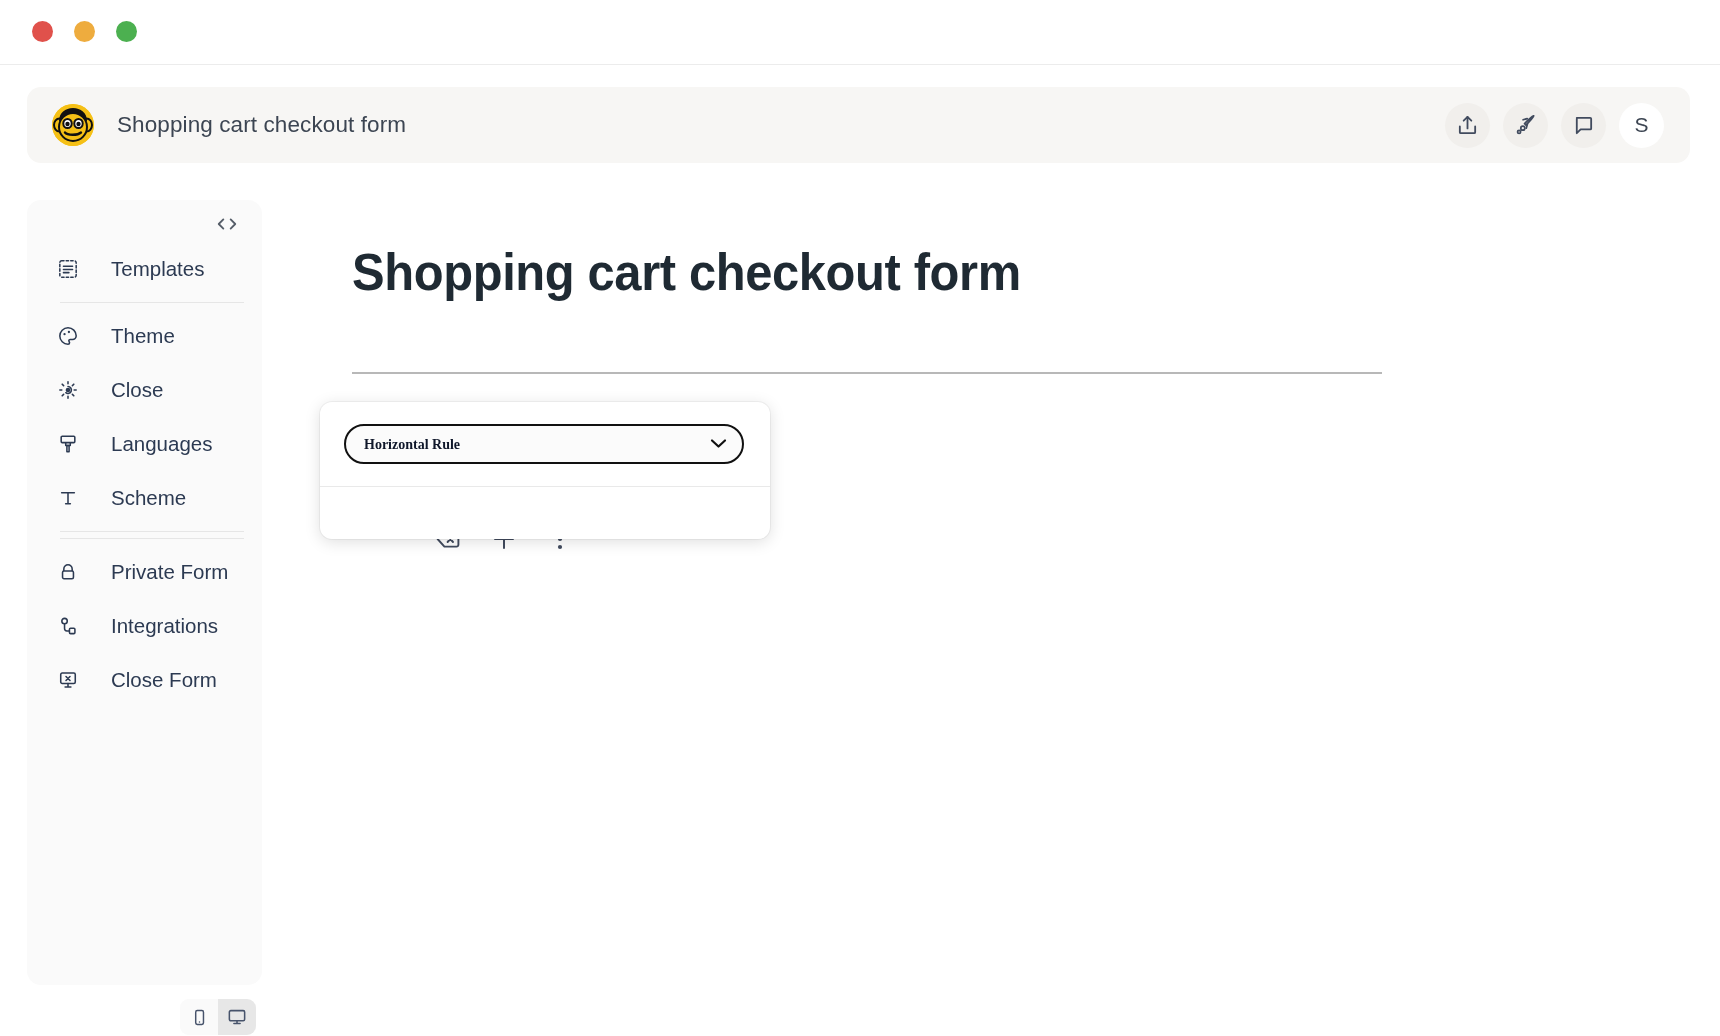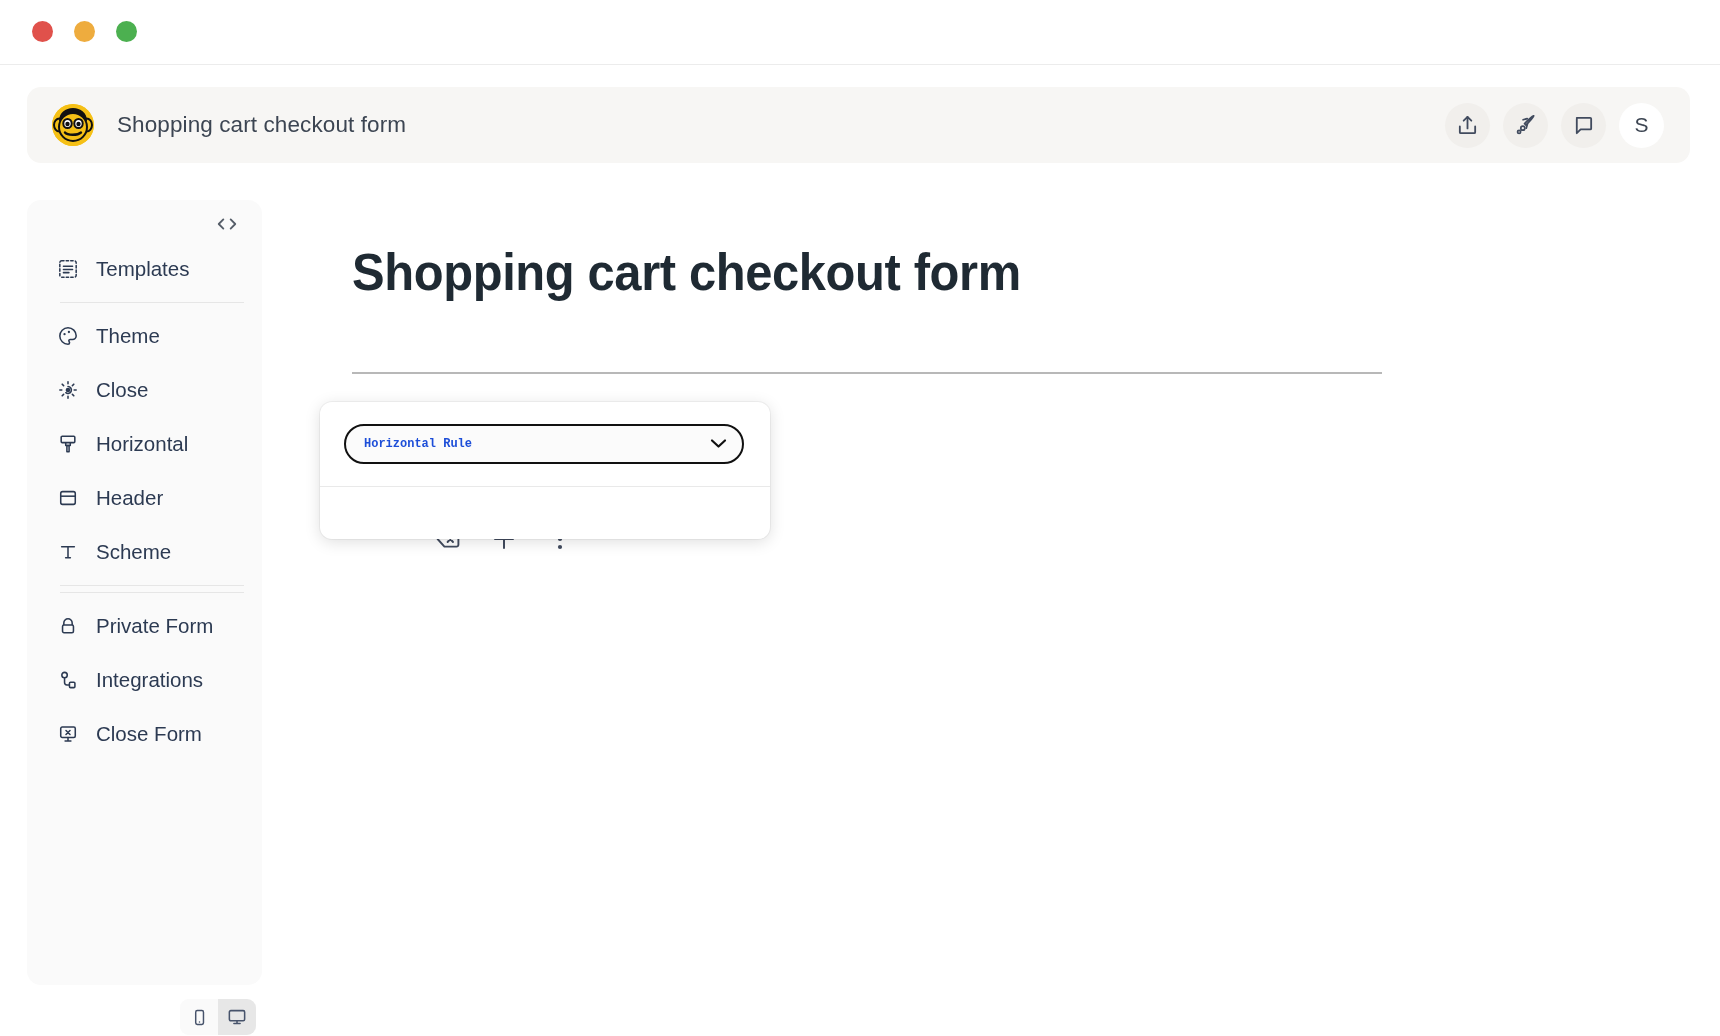--- a/index.html
+++ b/index.html
@@ -62,21 +62,21 @@
     padding: 0 0 18px 0;
   }
   .sidebar-top { height:42px; position:relative; }
   .code-toggle {
     position:absolute; right:22px; top:13px;
     width:26px; height:22px; display:flex; align-items:center; justify-content:center;
     color:#555d68; cursor:pointer;
   }
   .nav { padding:0 0 0 0; }
   .navitem {
-    display:flex; align-items:center; gap:17px;
+    display:flex; align-items:center; gap:32px;
     height:54px; padding-left:30px; cursor:pointer;
     color:#2c3a52; font-size:20.5px; white-space:nowrap;
   }
   .navitem .ico { width:22px; height:22px; flex:none; display:flex; align-items:center; justify-content:center; color:#2c3a52; }
   .nav-sep { height:1px; background:#e6e6e6; margin:6px 18px 6px 33px; }
 
   
   .devicebar {
     position:absolute; left:180px; top:999px;
     display:flex; align-items:center;
@@ -113,23 +113,23 @@
   
   .popover {
     position:absolute; left:58px; top:222px; width:450px;
     background:#ffffff; border-radius:12px;
     box-shadow:0 3px 16px rgba(0,0,0,.13), 0 0 0 1px rgba(0,0,0,.045);
   }
   .popover-row { padding:22px 24px 22px 24px; }
   .block-select {
     width:400px; height:40px;
     border:2.6px solid #111111; border-radius:22px;
-    background:#fbfbfb; color:#1d4ed8;
-    font-family:Liberation Mono, monospace;
-    font-size:12px; font-weight:700;
+    background:#fbfbfb; color:#0f172a;
+    font-family:Liberation Serif, serif;
+    font-size:14px; font-weight:700;
     padding:0 18px; appearance:none; -webkit-appearance:none;
     cursor:pointer; position:relative;
   }
   .select-wrap { position:relative; width:400px; }
   .select-chev {
     position:absolute; right:17px; top:50%; transform:translateY(-50%);
     pointer-events:none; color:#111;
   }
   .popover-div { height:1px; background:#e9e9e9; }
   .popover-foot { height:52px; }
@@ -236,32 +236,23 @@
       </div>
 
       <div class="navitem">
         <span class="ico">
           <svg width="20" height="20" viewBox="0 0 22 22" fill="none" stroke="currentColor" stroke-width="1.7" stroke-linejoin="round">
             <rect x="3.5" y="2.5" width="15" height="7" rx="1.2"></rect>
             <path d="M8.5 9.5v3.2h5V9.5"></path>
             <path d="M9.8 12.7h2.4v6.8h-2.4z"></path>
           </svg>
         </span>
-        <span>Horizontal</span>
-      </div>
-
-      <div class="navitem">
-        <span class="ico">
-          <svg width="20" height="20" viewBox="0 0 22 22" fill="none" stroke="currentColor" stroke-width="1.7">
-            <rect x="3" y="4" width="16" height="14" rx="2"></rect>
-            <path d="M3 9h16"></path>
-          </svg>
-        </span>
-        <span>Header</span>
-      </div>
+        <span>Languages</span>
+      </div>
+
 
       <div class="navitem">
         <span class="ico">
           <svg width="20" height="20" viewBox="0 0 22 22" fill="none" stroke="currentColor" stroke-width="1.7" stroke-linecap="round">
             <path d="M4 5.2h14M11 5.2v12.2M8.4 17.4h5.2"></path>
           </svg>
         </span>
         <span>Scheme</span>
       </div>
 

